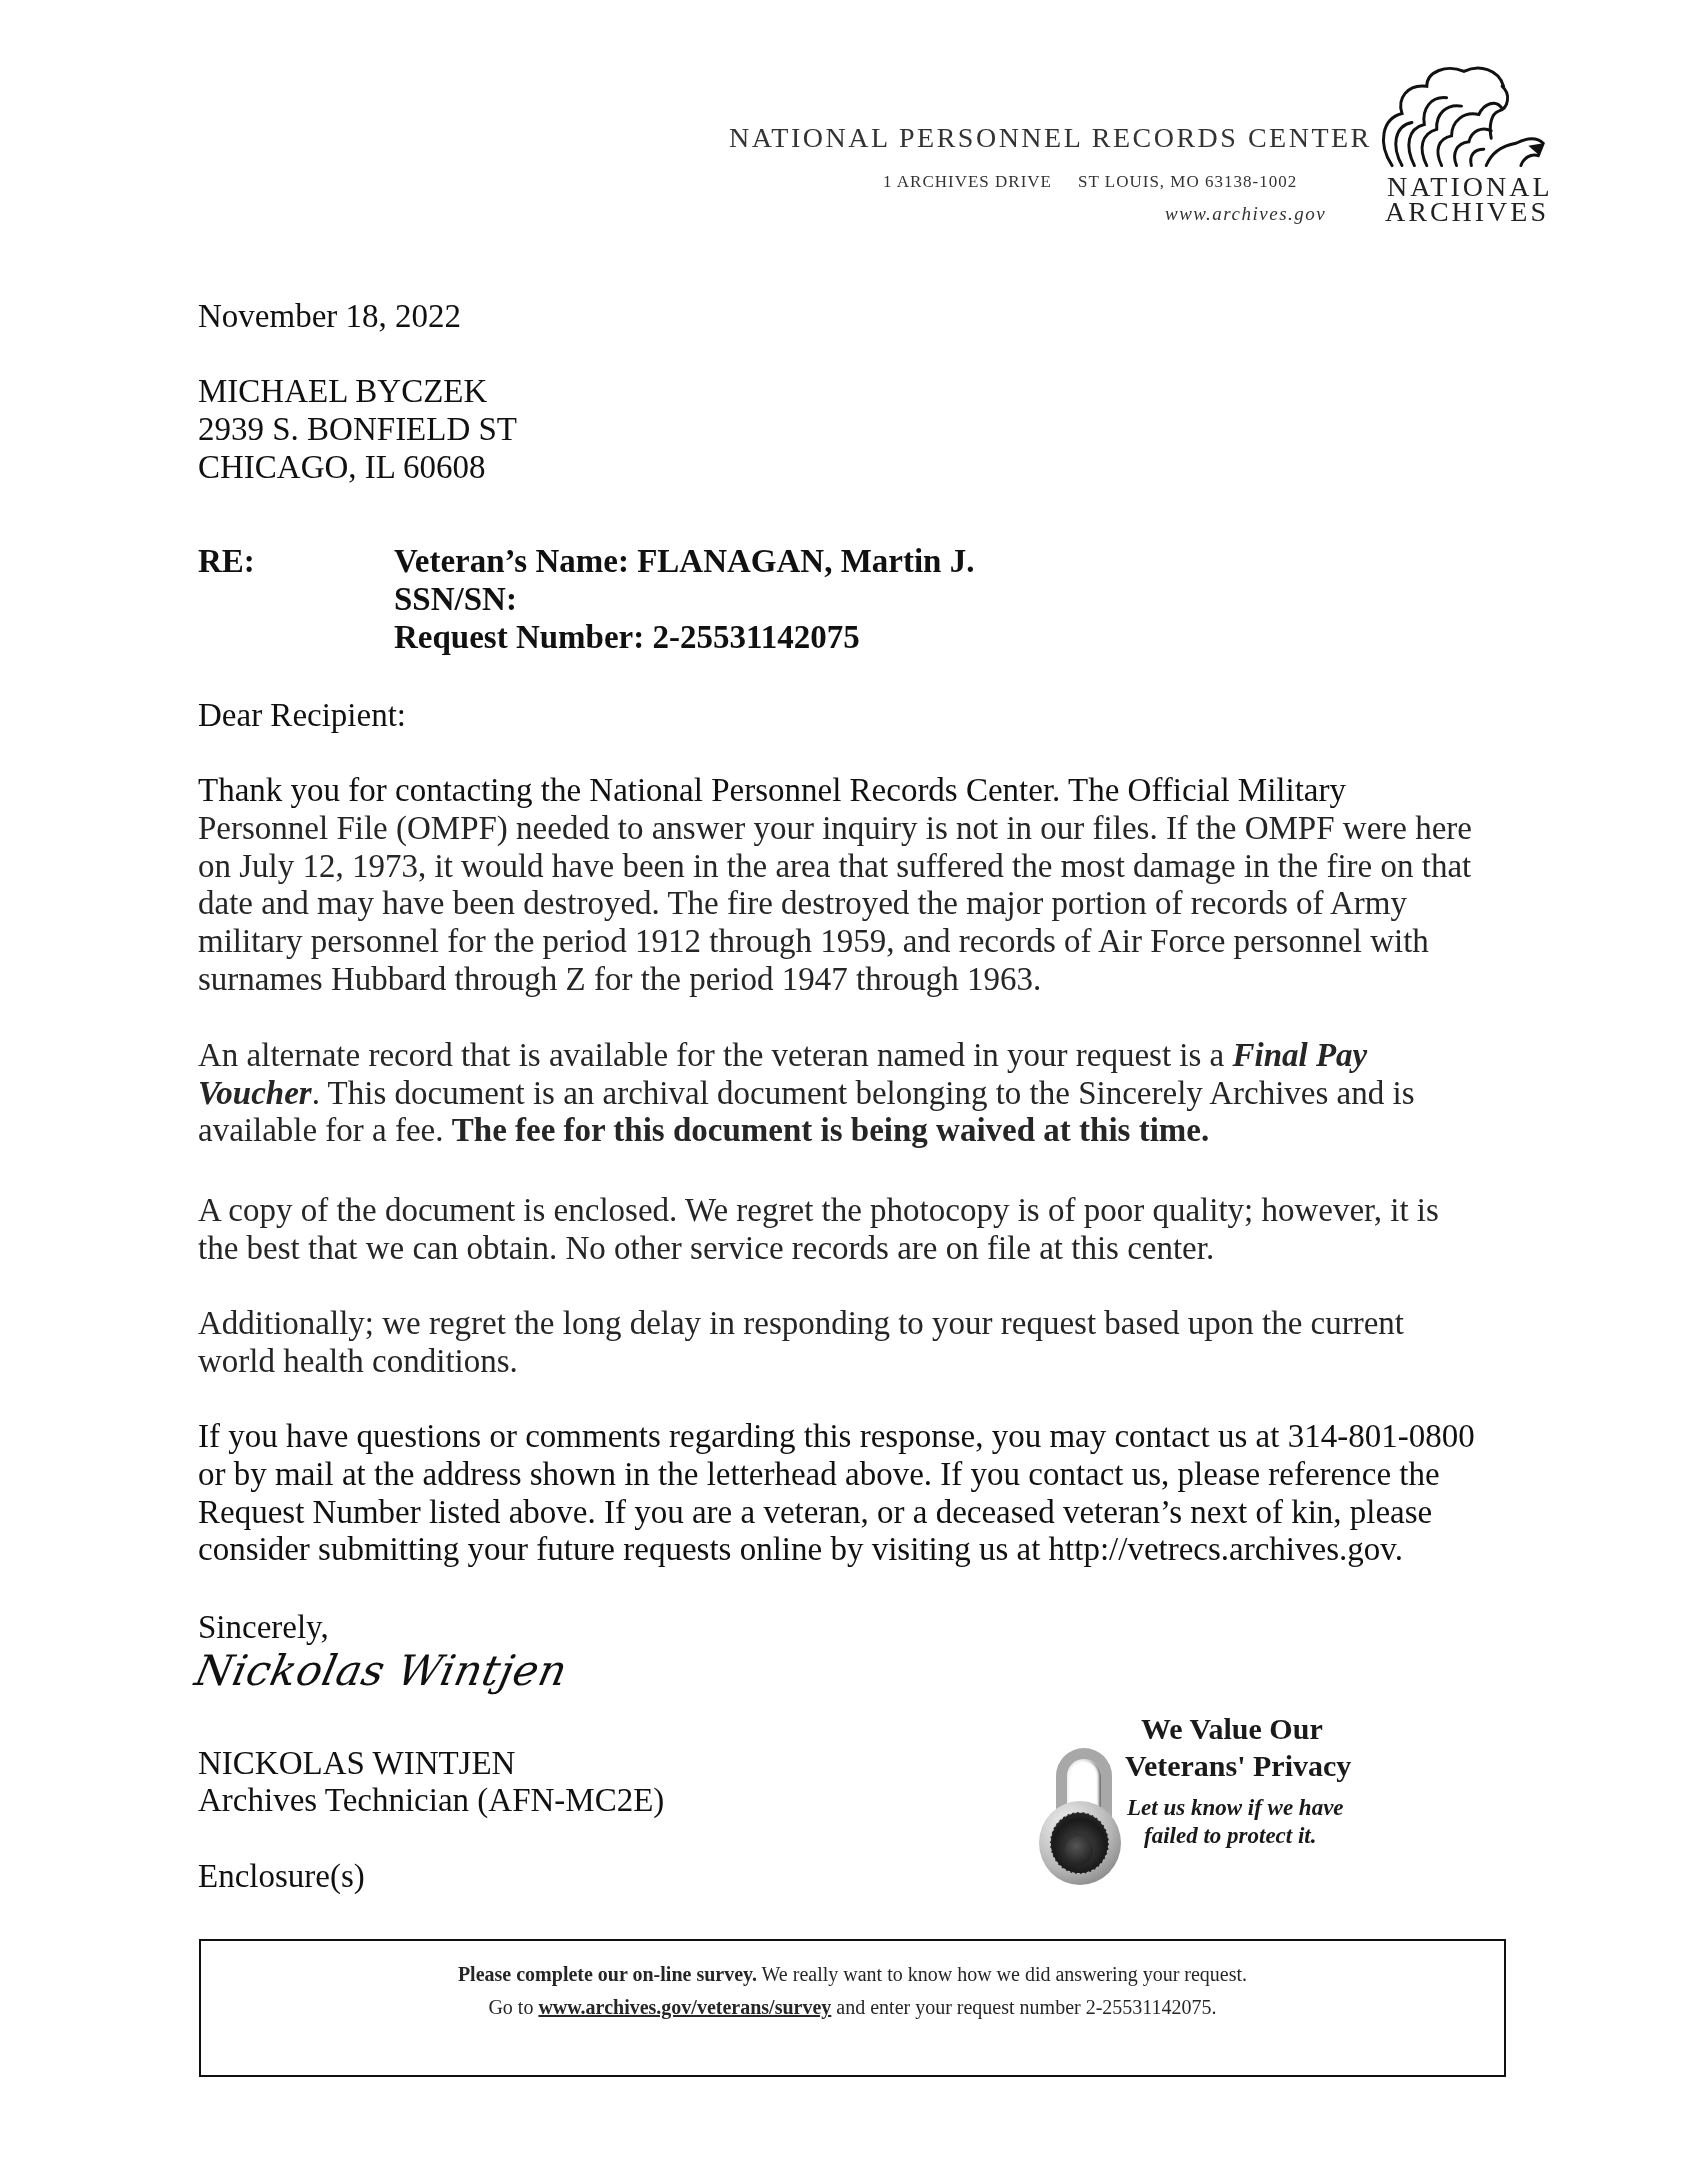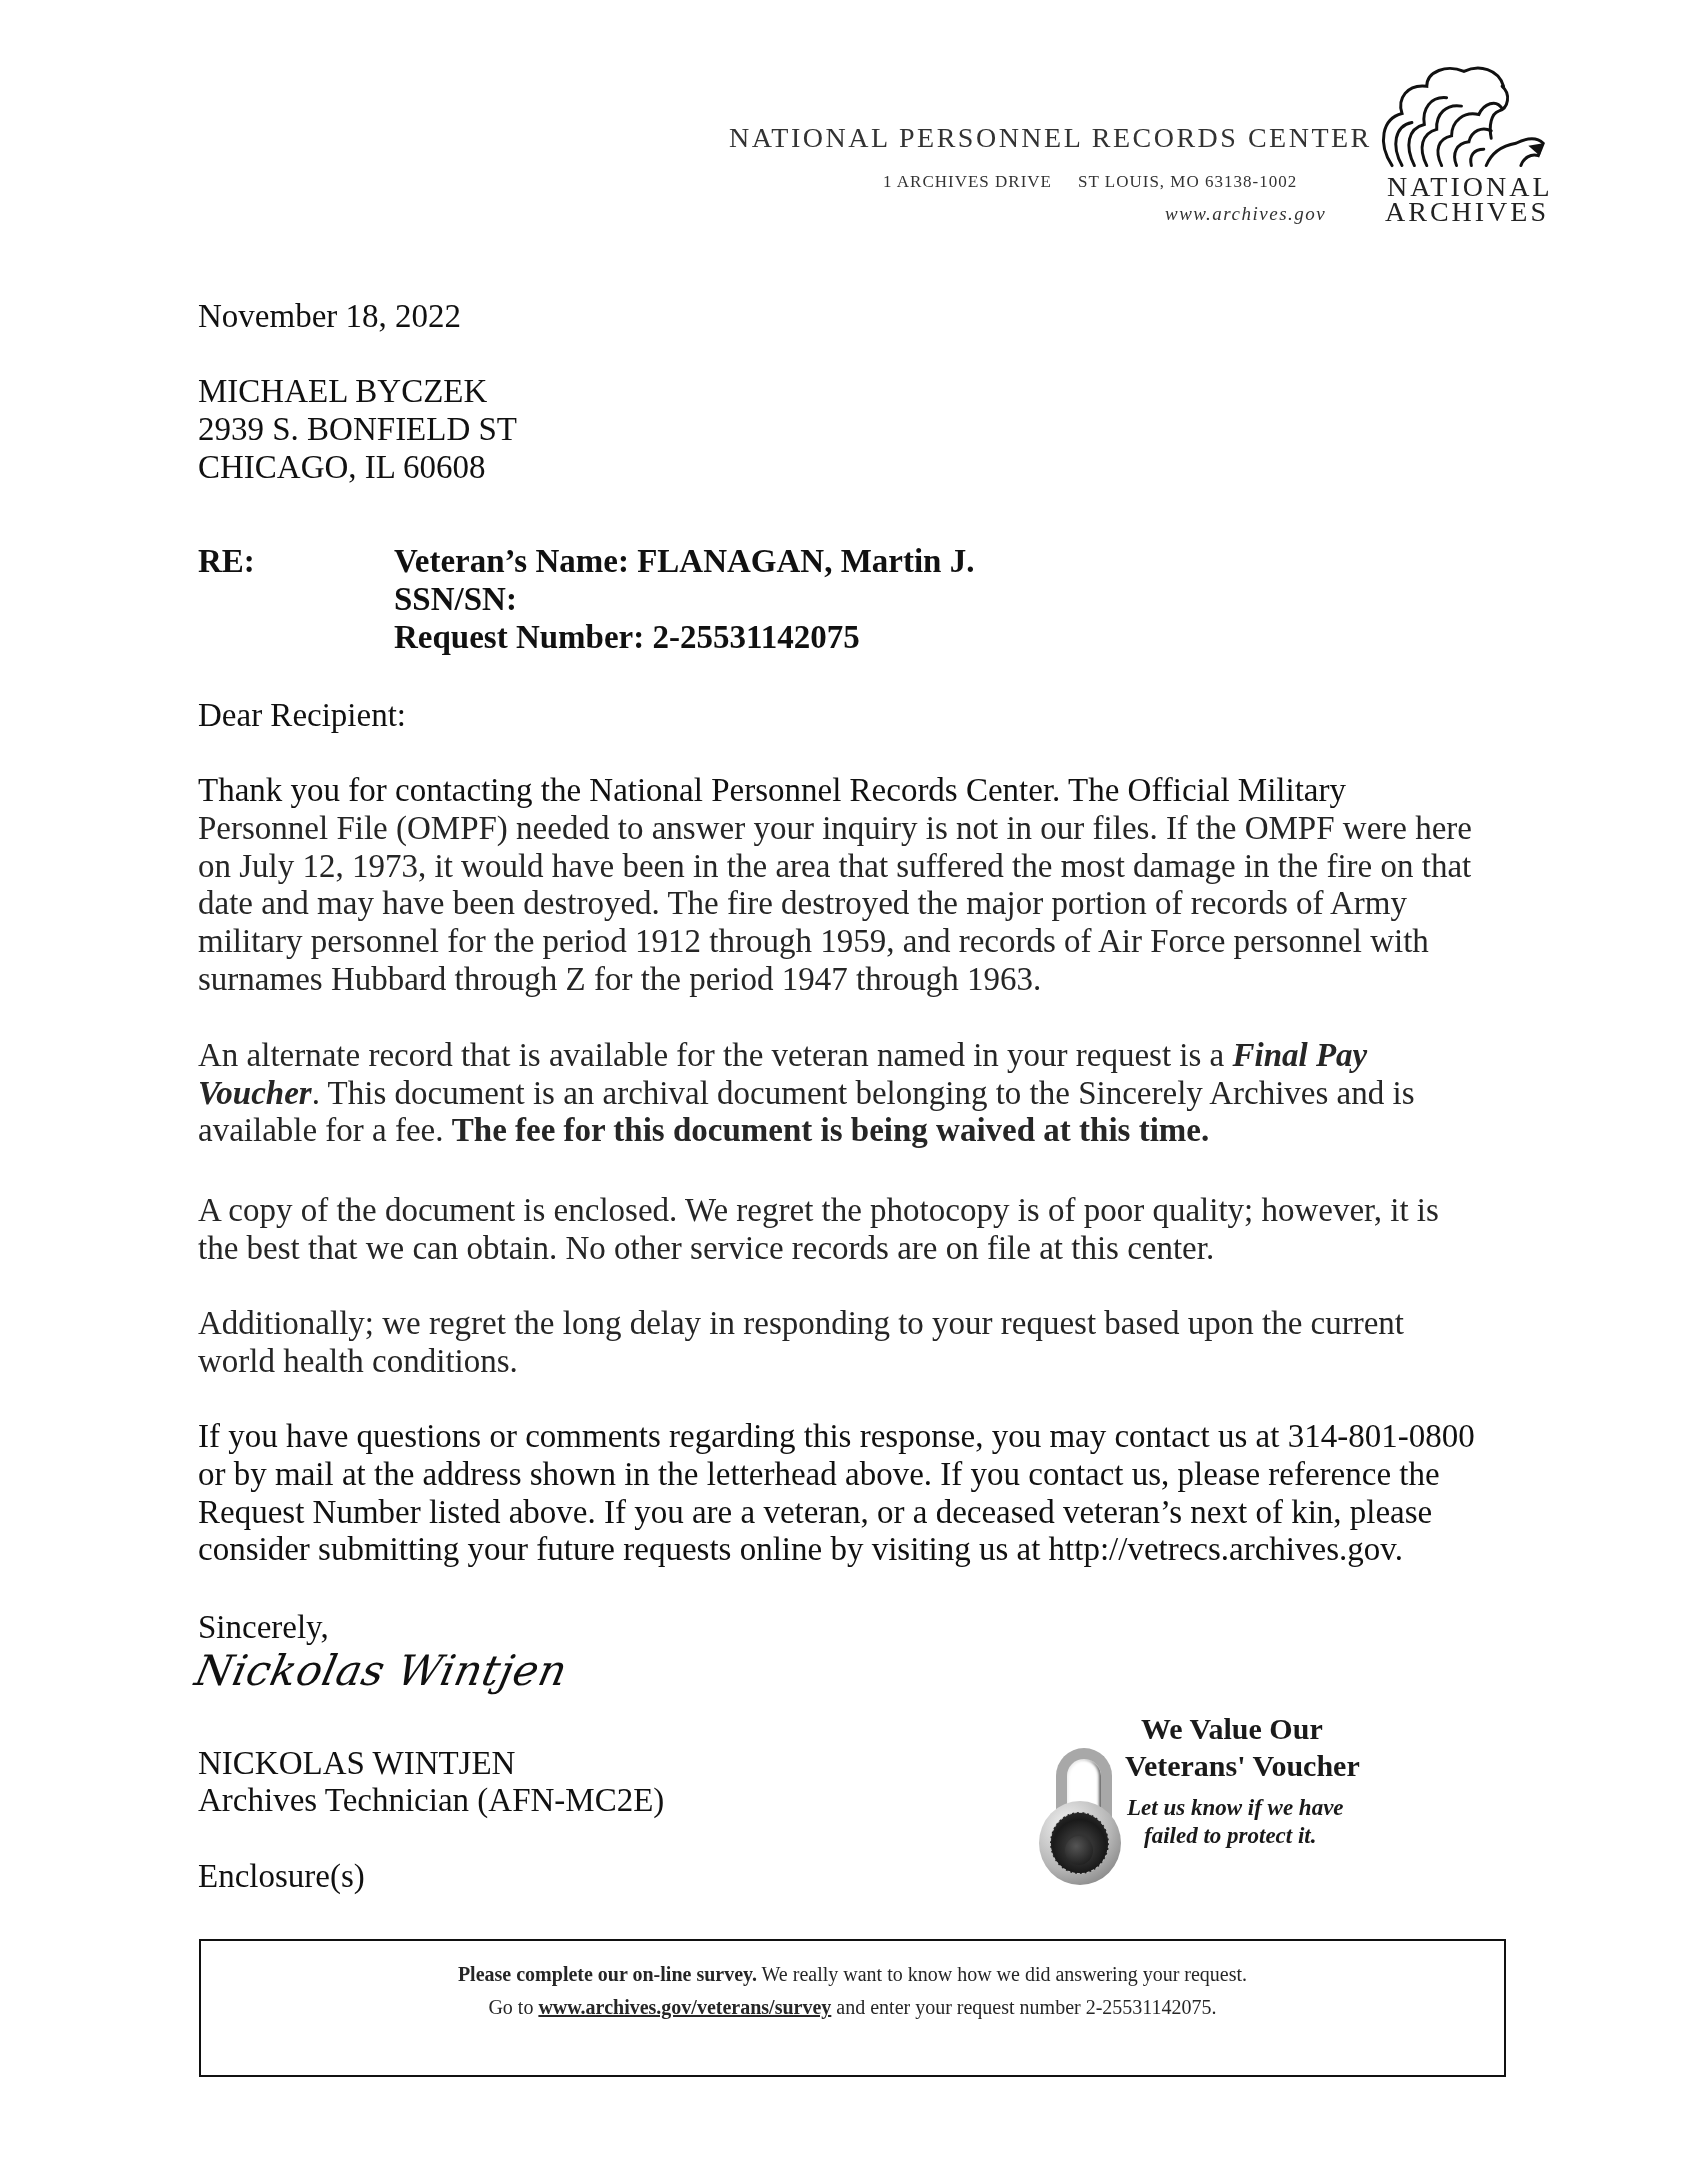--- a/index.html
+++ b/index.html
@@ -130,21 +130,21 @@
 <div class="t blk" style="top:1857px">Enclosure(s)</div>
 
 <div class="badge">
   <div>
     <div class="lock-shackle"></div>
     <div class="lock-body"></div>
     <div class="lock-dial"></div>
     <div class="lock-knob"></div>
   </div>
   <div class="badge-h1">We Value Our</div>
-  <div class="badge-h2">Veterans' Voucher</div>
+  <div class="badge-h2">Veterans' Privacy</div>
   <div class="badge-s1">Let us know if we have</div>
   <div class="badge-s2">failed to protect it.</div>
 </div>
 
 <div class="survey">
   <div class="ln"><b>Please complete our on-line survey.</b><span>  We really want to know how we did answering your request.</span></div>
   <div class="ln"><span>Go to </span><a>www.archives.gov/veterans/survey</a><span> and enter your request number 2-25531142075.</span></div>
 </div>
 
 

